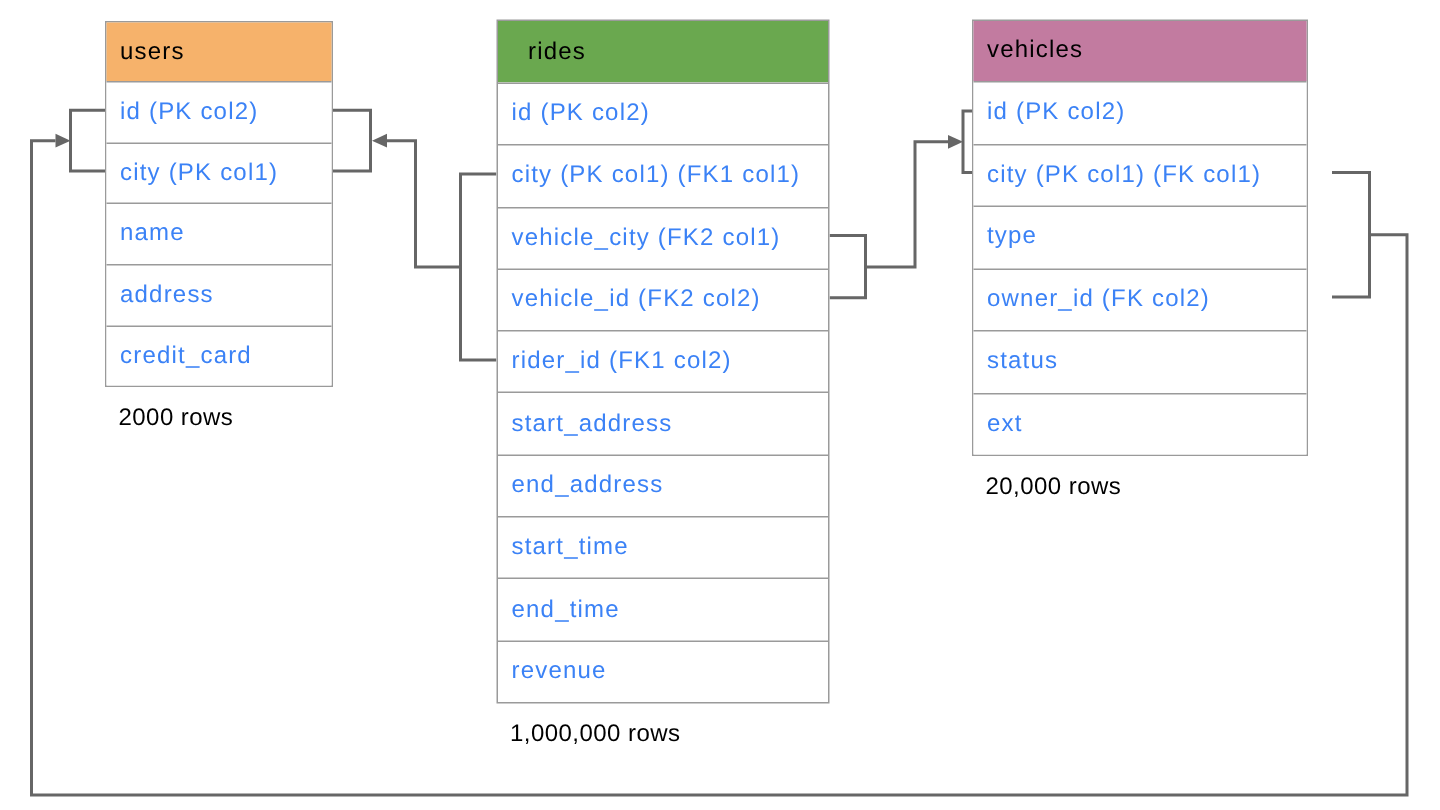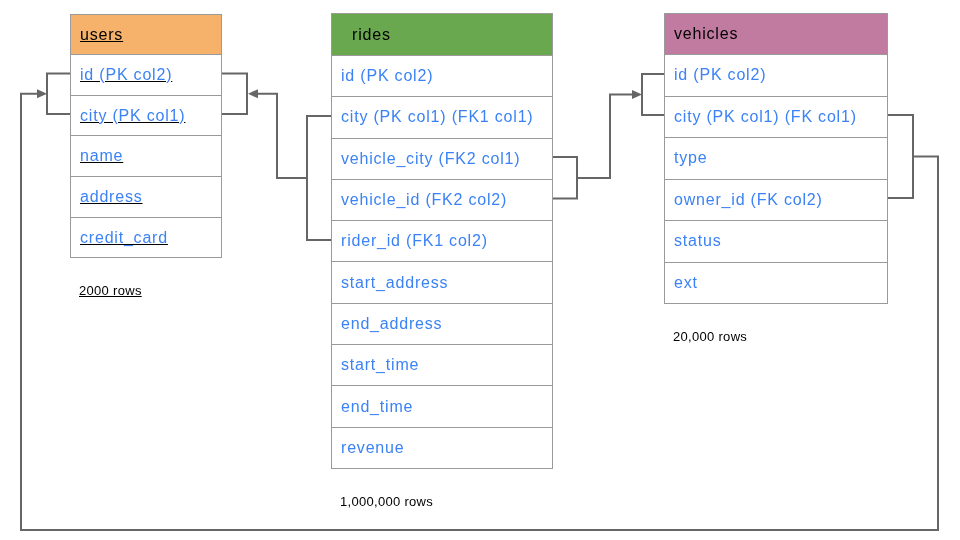--- a/index.html
+++ b/index.html
@@ -28,31 +28,31 @@
   .cell{
     display:flex;align-items:center;
     padding-left:9px;
     font-size:16px;letter-spacing:0.8px;color:#3b82f6;
     border-top:1px solid var(--border);
     box-sizing:border-box;
     background:#ffffff;
     white-space:nowrap;
   }
   .rowcount{
-    margin-top:25px;padding-left:9px;
-    font-size:13px;letter-spacing:0.3px;color:#000000;
+    margin-top:12px;padding-left:9px;
+    font-size:16px;letter-spacing:0.3px;color:#000000;
   }
   
-  .t-users{left:70px;top:14px;width:152px;text-decoration:underline;}
+  .t-users{left:70px;top:14px;width:152px;}
   .t-users .hdr{height:39px;}
   .t-users .cell{height:40.7px;}
   .t-rides{left:331px;top:13px;width:222px;}
   .t-rides .hdr{height:41px;}
   .t-rides .cell{height:41.3px;}
-  .t-vehicles{left:664px;top:13px;width:224px;}
+  .t-vehicles{left:648px;top:13px;width:224px;}
   .t-vehicles .hdr{height:40px;}
   .t-vehicles .cell{height:41.5px;}
 </style>
 </head>
 <body>
 
 <div class="canvas">
 
   <svg class="rel-svg" viewBox="0 0 960 540">
 

